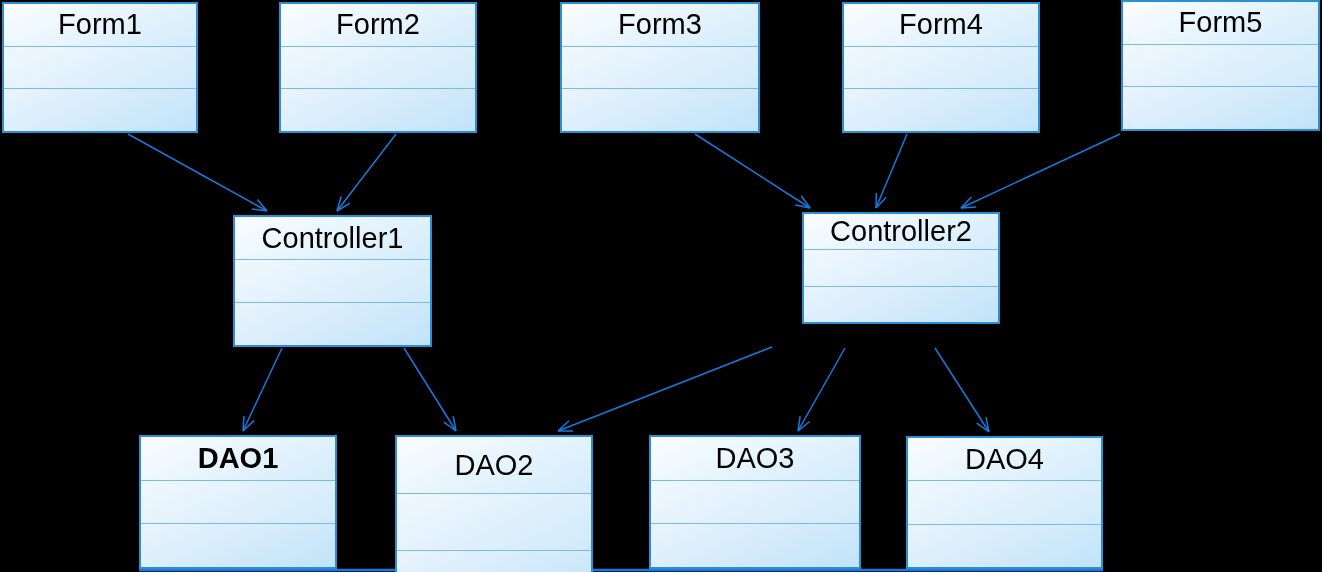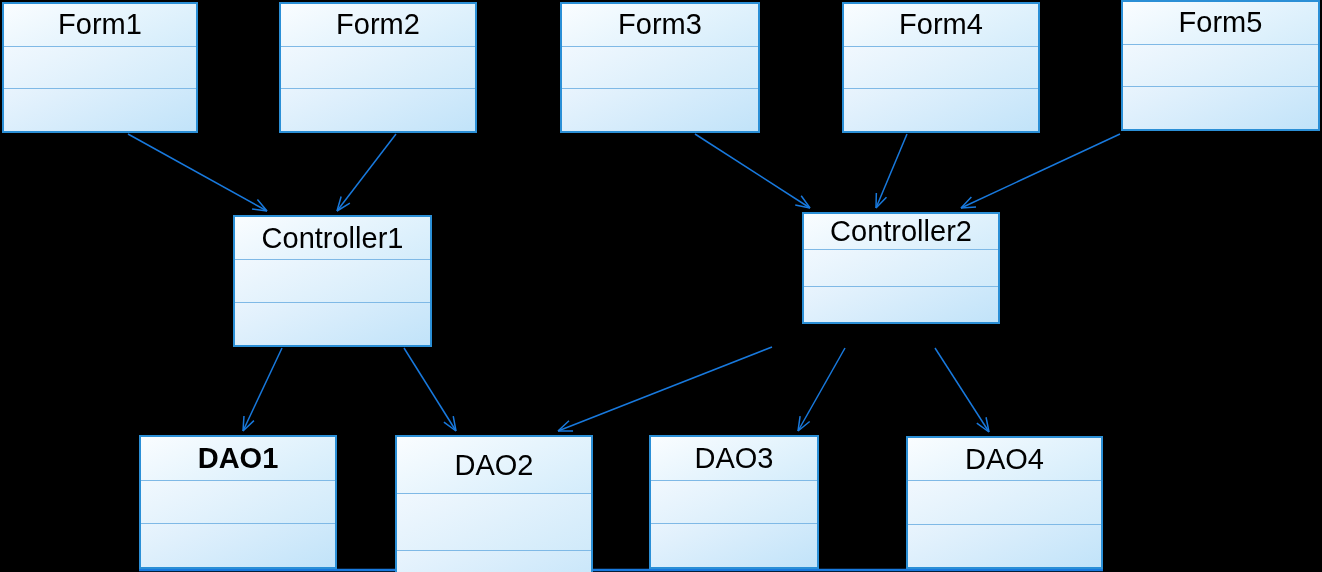--- a/index.html
+++ b/index.html
@@ -134,21 +134,21 @@
         <div class="comp c-mid"></div>
         <div class="comp c-bot"></div>
       </div>
       <div class="uml-box" style="left: 395px; top: 435px; width: 198px; height: 174px; border-color: rgb(43, 143, 214);">
         <div class="comp c-title">
           <span>DAO2</span>
         </div>
         <div class="comp c-mid"></div>
         <div class="comp c-bot"></div>
       </div>
-      <div class="uml-box" style="left: 649px; top: 435px; width: 170px; height: 134px; border-color: rgb(43, 143, 214);">
+      <div class="uml-box" style="left: 649px; top: 435px; width: 212px; height: 134px; border-color: rgb(43, 143, 214);">
         <div class="comp c-title">
           <span>DAO3</span>
         </div>
         <div class="comp c-mid"></div>
         <div class="comp c-bot"></div>
       </div>
       <div class="uml-box" style="left: 906px; top: 436px; width: 197px; height: 133px; border-color: rgb(43, 143, 214);">
         <div class="comp c-title">
           <span>DAO4</span>
         </div>

